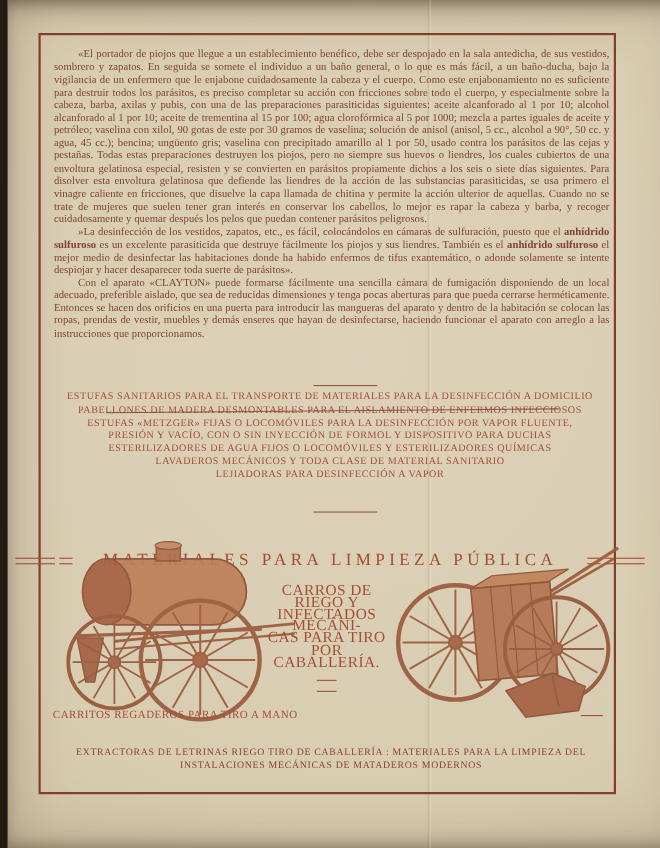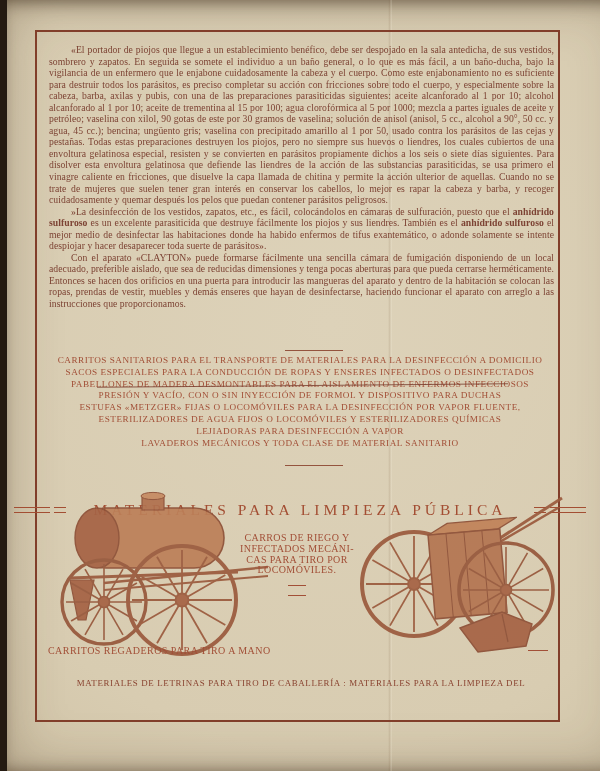--- a/index.html
+++ b/index.html
@@ -25,21 +25,21 @@
   .heading-row{position:absolute;left:38px;top:469px;width:524px;display:flex;align-items:center;
     justify-content:center;gap:28px;margin-top:32px;}
   .rule-group{display:flex;gap:4px;align-items:center;}
   .dbl{height:4px;border-top:1.5px solid #a34e33;border-bottom:1.5px solid #a34e33;}
   .dbl.long{width:36px;} .dbl.short{width:12px;}
   .heading-title{font-size:15.5px;letter-spacing:4px;color:#a34e33;white-space:nowrap;font-weight:400;}
   .fig{position:absolute;}
   .fig-left{left:42px;top:488px;width:228px;height:172px;}
   .fig-right{left:356px;top:494px;width:212px;height:166px;}
   .cap-center{position:absolute;left:240px;top:533px;width:114px;text-align:center;
-    font-size:10px;line-height:10.8px;color:#a24f37;letter-spacing:.4px;}
+    font-size:14px;line-height:10.8px;color:#a24f37;letter-spacing:.4px;}
   .cap-dash{width:18px;border-top:1px solid #a24f37;margin:9px auto 8px auto;}
   .cap-row{position:absolute;left:48px;top:645px;width:508px;display:flex;justify-content:space-between;
     align-items:center;font-size:10px;color:#a24f37;letter-spacing:.45px;text-align:center;}
   .cap-row .dash{flex:0 0 auto;width:20px;border-top:1px solid #a24f37;margin:0 8px;}
   .footer{position:absolute;left:52px;top:678px;width:498px;text-align:center;
     font-size:8.9px;line-height:11.5px;color:#8a4431;letter-spacing:.65px;}
   svg .ln{stroke:#9b5a3d;fill:none;}
 </style>
 </head>
 <body>
@@ -51,28 +51,27 @@
 
   <div class="intro">
     <p>«El portador de piojos que llegue a un establecimiento benéfico, debe ser despojado en la sala antedicha, de sus vestidos, sombrero y zapatos. En seguida se somete el individuo a un baño general, o lo que es más fácil, a un baño-ducha, bajo la vigilancia de un enfermero que le enjabone cuidadosamente la cabeza y el cuerpo. Como este enjabonamiento no es suficiente para destruir todos los parásitos, es preciso completar su acción con fricciones sobre todo el cuerpo, y especialmente sobre la cabeza, barba, axilas y pubis, con una de las preparaciones parasiticidas siguientes: aceite alcanforado al 1 por 10; alcohol alcanforado al 1 por 10; aceite de trementina al 15 por 100; agua clorofórmica al 5 por 1000; mezcla a partes iguales de aceite y petróleo; vaselina con xilol, 90 gotas de este por 30 gramos de vaselina; solución de anisol (anisol, 5 cc., alcohol a 90°, 50 cc. y agua, 45 cc.); bencina; ungüento gris; vaselina con precipitado amarillo al 1 por 50, usado contra los parásitos de las cejas y pestañas. Todas estas preparaciones destruyen los piojos, pero no siempre sus huevos o liendres, los cuales cubiertos de una envoltura gelatinosa especial, resisten y se convierten en parásitos propiamente dichos a los seis o siete días siguientes. Para disolver esta envoltura gelatinosa que defiende las liendres de la acción de las substancias parasiticidas, se usa primero el vinagre caliente en fricciones, que disuelve la capa llamada de chitina y permite la acción ulterior de aquellas. Cuando no se trate de mujeres que suelen tener gran interés en conservar los cabellos, lo mejor es rapar la cabeza y barba, y recoger cuidadosamente y quemar después los pelos que puedan contener parásitos peligrosos.</p>
     <p><span>»La desinfección de los vestidos, zapatos, etc., es fácil, colocándolos en cámaras de sulfuración, puesto que el </span><b>anhídrido sulfuroso</b><span> es un excelente parasiticida que destruye fácilmente los piojos y sus liendres. También es el </span><b>anhídrido sulfuroso</b><span> el mejor medio de desinfectar las habitaciones donde ha habido enfermos de tifus exantemático, o adonde solamente se intente despiojar y hacer desaparecer toda suerte de parásitos».</span></p>
     <p>Con el aparato «CLAYTON» puede formarse fácilmente una sencilla cámara de fumigación disponiendo de un local adecuado, preferible aislado, que sea de reducidas dimensiones y tenga pocas aberturas para que pueda cerrarse herméticamente. Entonces se hacen dos orificios en una puerta para introducir las mangueras del aparato y dentro de la habitación se colocan las ropas, prendas de vestir, muebles y demás enseres que hayan de desinfectarse, haciendo funcionar el aparato con arreglo a las instrucciones que proporcionamos.</p>
   </div>
 
   <div class="divider" style="top:350px;"></div>
 
   <div class="list">
-    <div class="item">CARRITOS SANITARIOS PARA EL TRANSPORTE DE MATERIALES PARA LA DESINFECCIÓN A DOMICILIO</div>
-    <div class="item">SACOS ESPECIALES PARA LA CONDUCCIÓN DE ROPAS Y ENSERES INFECTADOS O DESINFECTADOS</div>
+    <div class="item">ESTUFAS SANITARIOS PARA EL TRANSPORTE DE MATERIALES PARA LA DESINFECCIÓN A DOMICILIO</div>
     <div class="item struck">PABELLONES DE MADERA DESMONTABLES PARA EL AISLAMIENTO DE ENFERMOS INFECCIOSOS</div>
+    <div class="item">ESTUFAS «METZGER» FIJAS O LOCOMÓVILES PARA LA DESINFECCIÓN POR VAPOR FLUENTE,</div>
     <div class="item">PRESIÓN Y VACÍO, CON O SIN INYECCIÓN DE FORMOL Y DISPOSITIVO PARA DUCHAS</div>
-    <div class="item">ESTUFAS «METZGER» FIJAS O LOCOMÓVILES PARA LA DESINFECCIÓN POR VAPOR FLUENTE,</div>
     <div class="item">ESTERILIZADORES DE AGUA FIJOS O LOCOMÓVILES Y ESTERILIZADORES QUÍMICAS</div>
+    <div class="item">LAVADEROS MECÁNICOS Y TODA CLASE DE MATERIAL SANITARIO</div>
     <div class="item">LEJIADORAS PARA DESINFECCIÓN A VAPOR</div>
-    <div class="item">LAVADEROS MECÁNICOS Y TODA CLASE DE MATERIAL SANITARIO</div>
   </div>
 
   <div class="divider" style="top:465px;"></div>
 
   <div class="heading-row">
     <span class="rule-group">
         <span class="dbl long"></span>
         <span class="dbl short"></span>
       </span>
     <span class="heading-title">MATERIALES PARA LIMPIEZA PÚBLICA</span>
@@ -163,27 +162,28 @@
         <line x1="146" y1="120" x2="152" y2="148" stroke="#8d4f36" stroke-width="1.2"></line>
       </g>
     </svg>
   </div>
 
   <div class="cap-center">
     <div>
       <div>CARROS DE RIEGO Y</div>
       <div>INFECTADOS MECÁNI-</div>
       <div>CAS PARA TIRO POR</div>
-      <div>LOCOMÓVILES.</div>
+      <div>CABALLERÍA.</div>
     </div>
     <div class="cap-dash"></div>
     <div class="cap-dash"></div>
   </div>
 
   <div class="cap-row">
     <span>CARRITOS REGADEROS PARA TIRO A MANO</span>
     <span class="dash"></span>
   </div>
 
   <div class="footer">
-    <div>MATERIALES DE LETRINAS PARA TIRO DE CABALLERÍA  :  MATERIALES PARA LA LIMPIEZA DEL</div>
+    <div>EXTRACTORAS DE LETRINAS RIEGO TIRO DE CABALLERÍA  :  MATERIALES PARA LA LIMPIEZA DEL</div>
+    <div>INSTALACIONES MECÁNICAS DE MATADEROS MODERNOS</div>
   </div>
 </div>
 
 </body></html>

